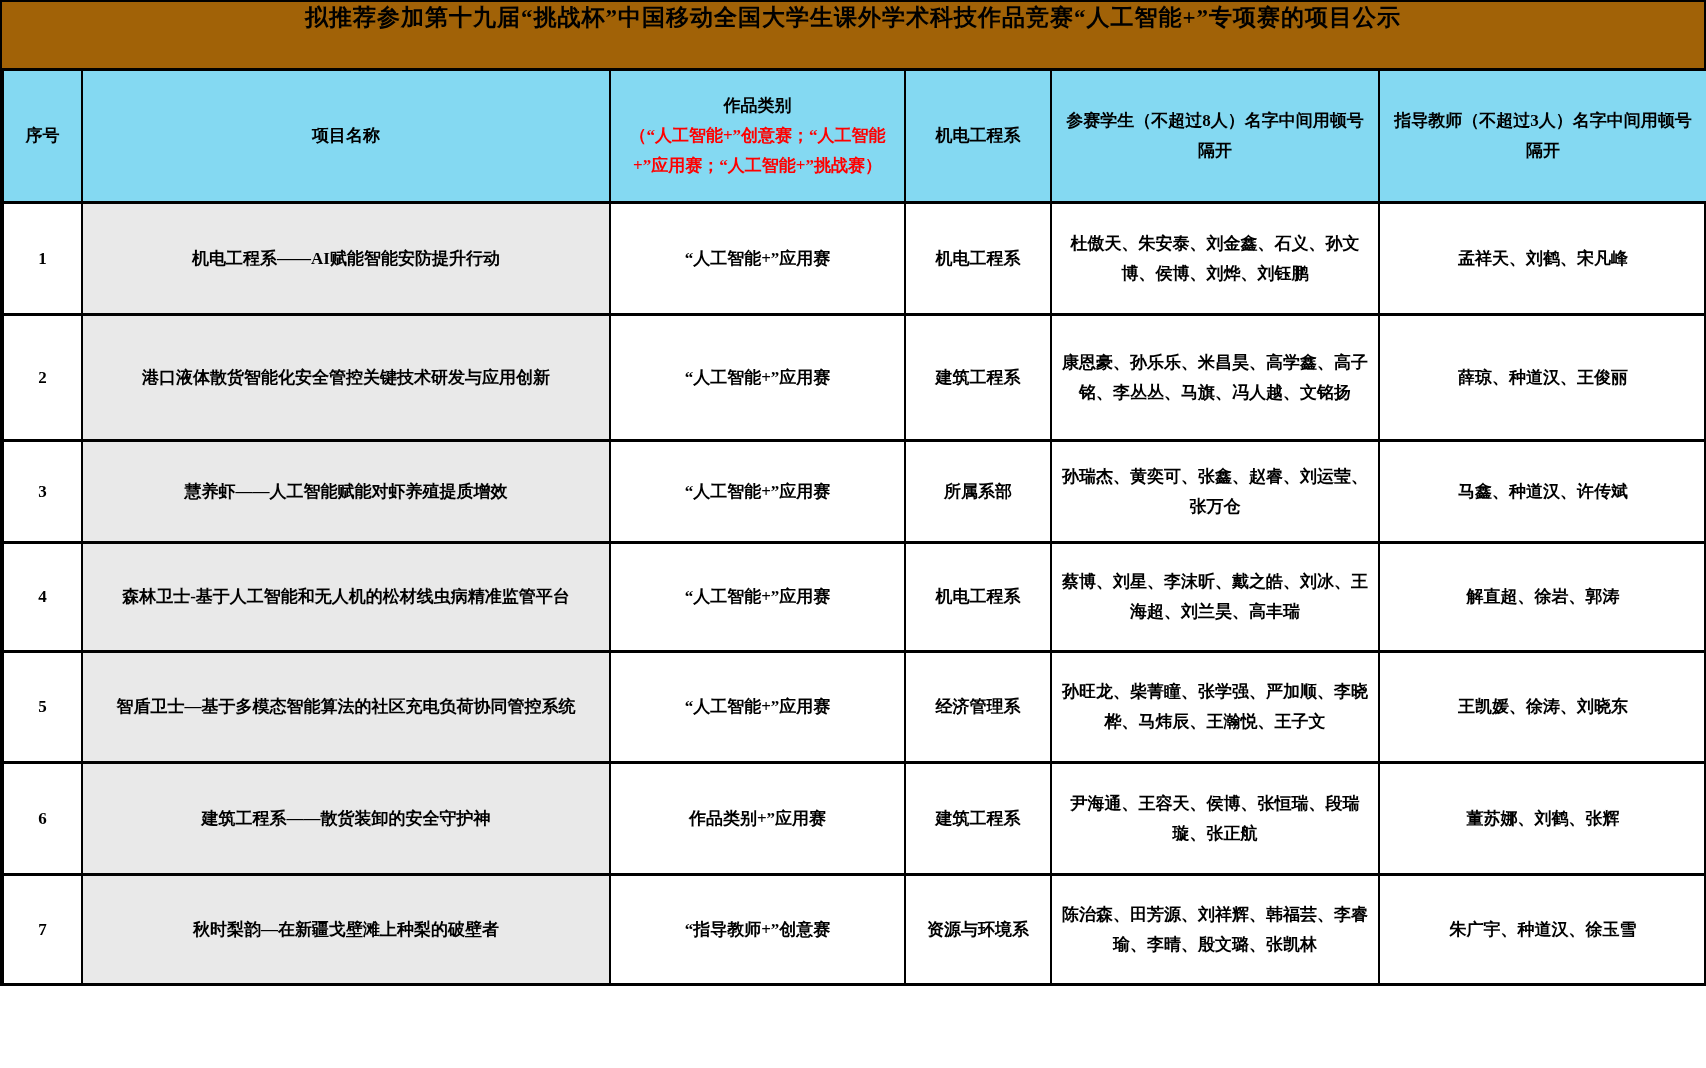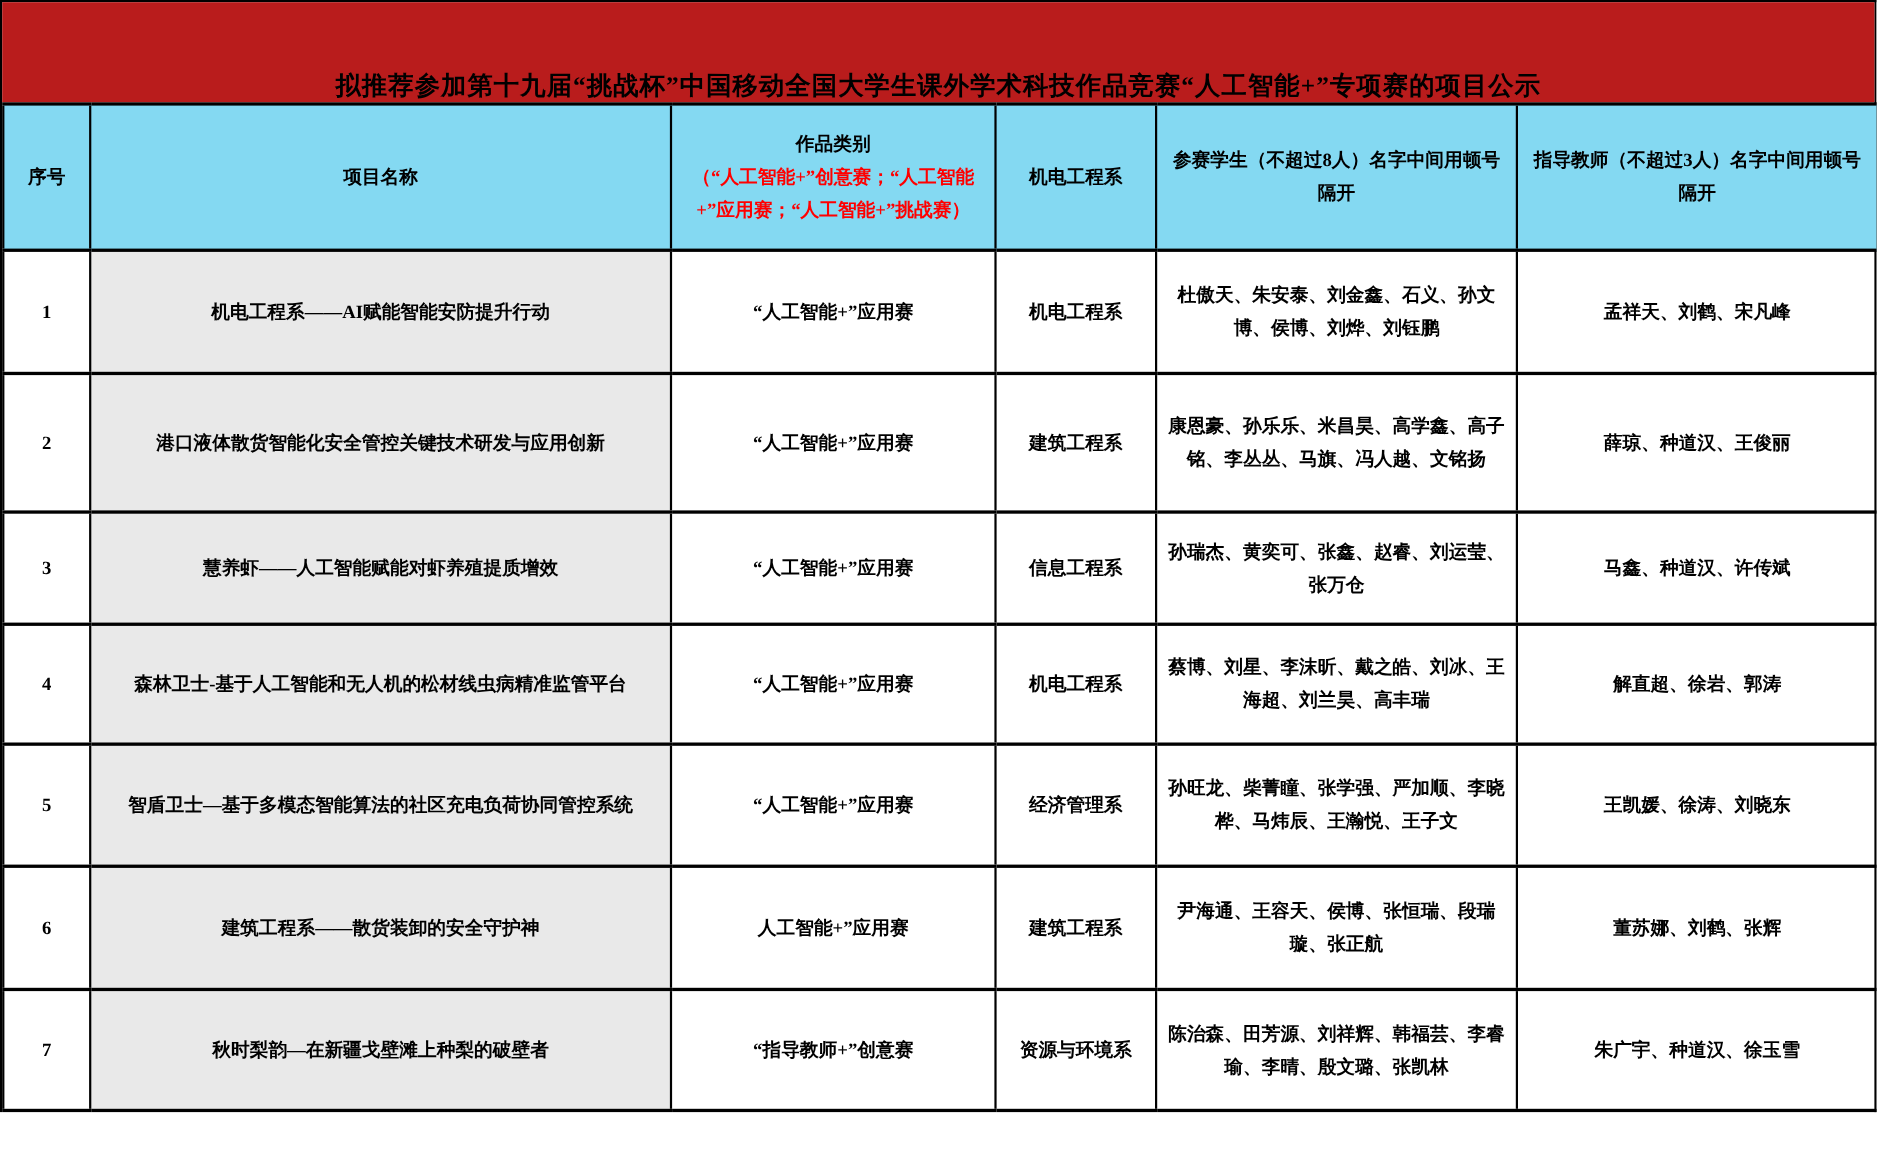--- a/index.html
+++ b/index.html
@@ -19,25 +19,25 @@
     width:1706px;
     min-height:1068px;
     background:#fff;
   }
   .doc{
     border:2px solid var(--line);
     border-bottom:none;
     width:1706px;
   }
   .title-band{
-    height:91px;
+    height:66px;
     display:flex;
-    align-items:flex-end;
+    align-items:flex-start;
     justify-content:center;
-    background:#b91c1c;
+    background:#a16207;
   }
   .title-band h1{
     margin:0;
     font-size:23px;
     font-weight:bold;
     letter-spacing:1px;
   }
   table{
     width:1704px;
     border-collapse:collapse;
@@ -122,21 +122,21 @@
           <td class="cell-name">港口液体散货智能化安全管控关键技术研发与应用创新</td>
           <td>“人工智能+”应用赛</td>
           <td>建筑工程系</td>
           <td>康恩豪、孙乐乐、米昌昊、高学鑫、高子铭、李丛丛、马旗、冯人越、文铭扬</td>
           <td>薛琼、种道汉、王俊丽</td>
         </tr>
         <tr class="r3">
           <td>3</td>
           <td class="cell-name">慧养虾——人工智能赋能对虾养殖提质增效</td>
           <td>“人工智能+”应用赛</td>
-          <td>信息工程系</td>
+          <td>所属系部</td>
           <td>孙瑞杰、黄奕可、张鑫、赵睿、刘运莹、张万仓</td>
           <td>马鑫、种道汉、许传斌</td>
         </tr>
         <tr class="r4">
           <td>4</td>
           <td class="cell-name">森林卫士-基于人工智能和无人机的松材线虫病精准监管平台</td>
           <td>“人工智能+”应用赛</td>
           <td>机电工程系</td>
           <td>蔡博、刘星、李沫昕、戴之皓、刘冰、王海超、刘兰昊、高丰瑞</td>
           <td>解直超、徐岩、郭涛</td>
@@ -145,21 +145,21 @@
           <td>5</td>
           <td class="cell-name">智盾卫士—基于多模态智能算法的社区充电负荷协同管控系统</td>
           <td>“人工智能+”应用赛</td>
           <td>经济管理系</td>
           <td>孙旺龙、柴菁瞳、张学强、严加顺、李晓桦、马炜辰、王瀚悦、王子文</td>
           <td>王凯媛、徐涛、刘晓东</td>
         </tr>
         <tr class="r6">
           <td>6</td>
           <td class="cell-name">建筑工程系——散货装卸的安全守护神</td>
-          <td>人工智能+”应用赛</td>
+          <td>作品类别+”应用赛</td>
           <td>建筑工程系</td>
           <td>尹海通、王容天、侯博、张恒瑞、段瑞璇、张正航</td>
           <td>董苏娜、刘鹤、张辉</td>
         </tr>
         <tr class="r7">
           <td>7</td>
           <td class="cell-name">秋时梨韵—在新疆戈壁滩上种梨的破壁者</td>
           <td>“指导教师+”创意赛</td>
           <td>资源与环境系</td>
           <td>陈治森、田芳源、刘祥辉、韩福芸、李睿瑜、李晴、殷文璐、张凯林</td>

